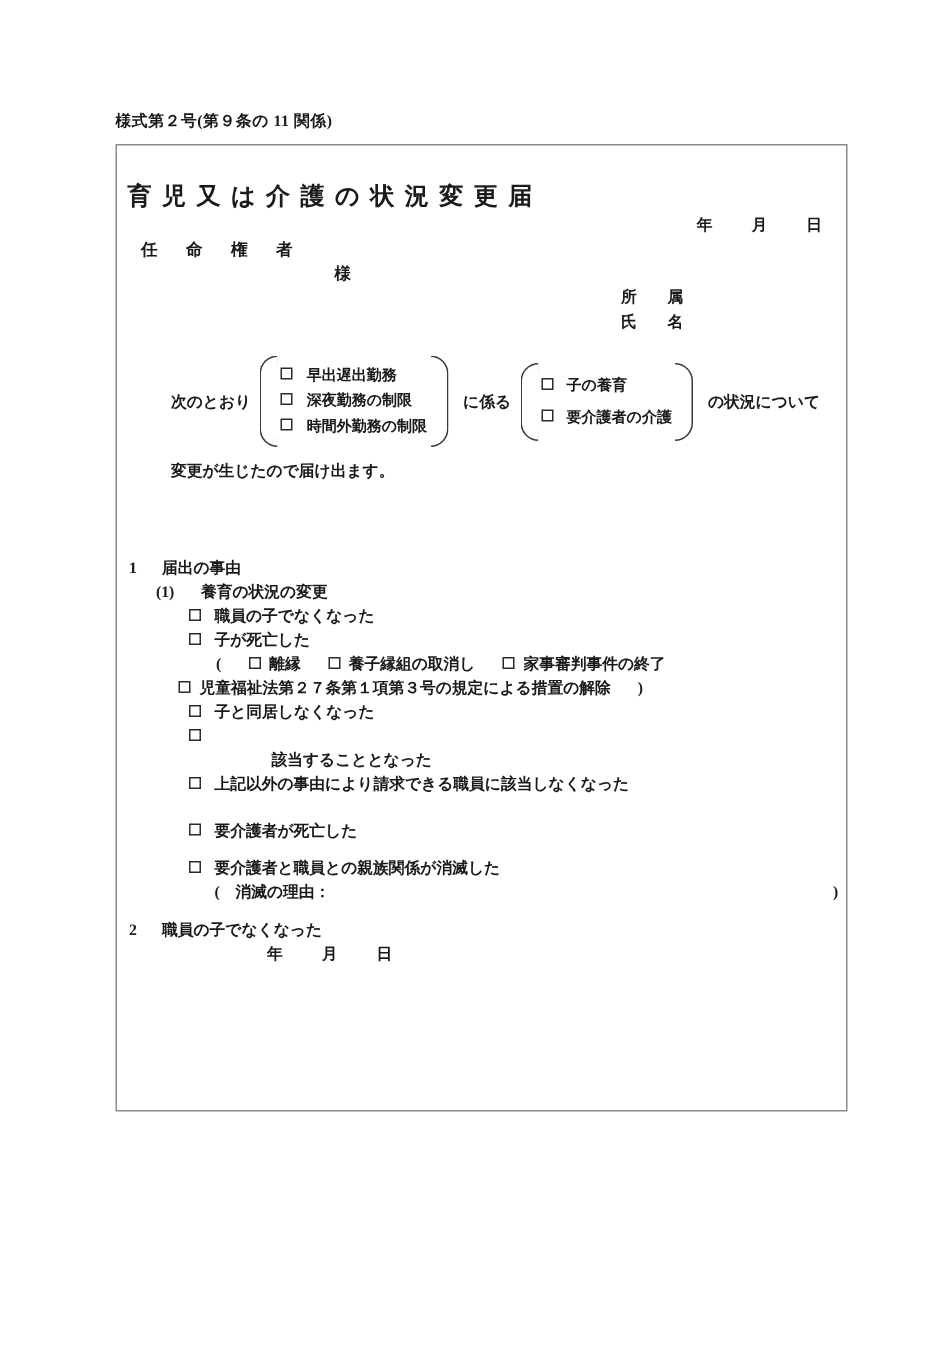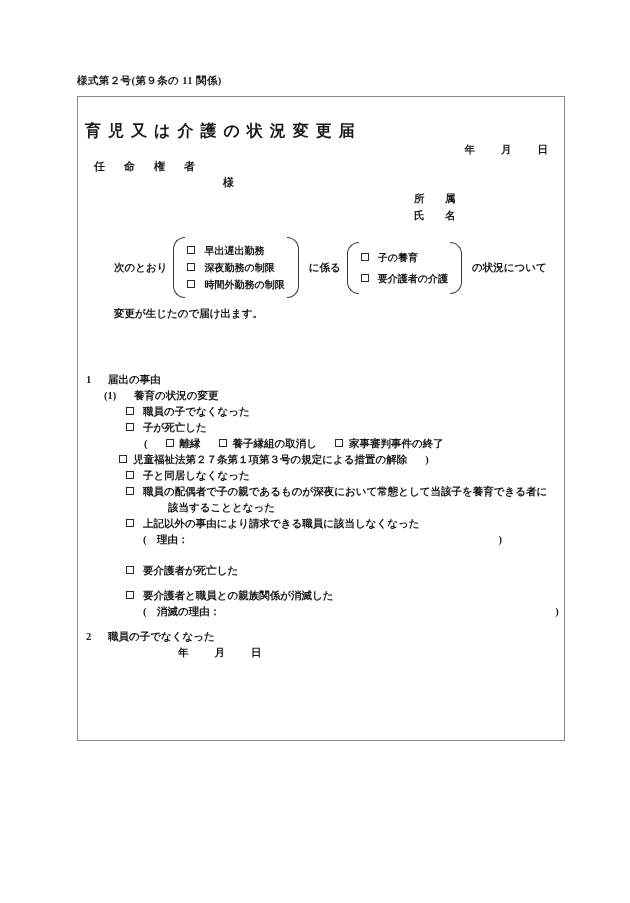--- a/index.html
+++ b/index.html
@@ -192,21 +192,21 @@
     margin-left: 48px;
     line-height: 16px;
     white-space: nowrap;
   }
   .chk-wrap {
     margin-left: 48px;
     line-height: 16px;
   }
   .chk-wrap .cont {
     display: block;
-    margin-left: 18px;
+    margin-left: 31px;
     white-space: nowrap;
     padding-left: 24px;
   }
   .nested {
     margin-left: 66px;
     line-height: 16px;
     white-space: nowrap;
   }
   .nested2 {
     margin-left: 41px;
@@ -306,31 +306,28 @@
 
         <div class="nested2">
           <span class="cb sm"></span><span>児童福祉法第２７条第１項第３号の規定による措置の解除</span><span class="gap-inline"></span><span>)</span>
         </div>
 
         <div class="chk-line">
           <span class="cb"></span><span>子と同居しなくなった</span>
         </div>
 
         <div class="chk-wrap">
-          <span class="cb"></span><span>職員の配偶者で子の親であるものが深夜において常態として当該子を養育できる者に</span>
+          <span class="cb"></span>
           <span class="cont">該当することとなった</span>
         </div>
 
         <div class="chk-line">
           <span class="cb"></span><span>上記以外の事由により請求できる職員に該当しなくなった</span>
         </div>
 
-        <div class="reason-line">
-          <span>(　理由：</span><span class="fill" style="width:310px"></span><span>)</span>
-        </div>
 
         <div class="spacer-md"></div>
 
 
         <div class="chk-line">
           <span class="cb"></span><span>要介護者が死亡した</span>
         </div>
 
         <div class="spacer-sm"></div>
 

